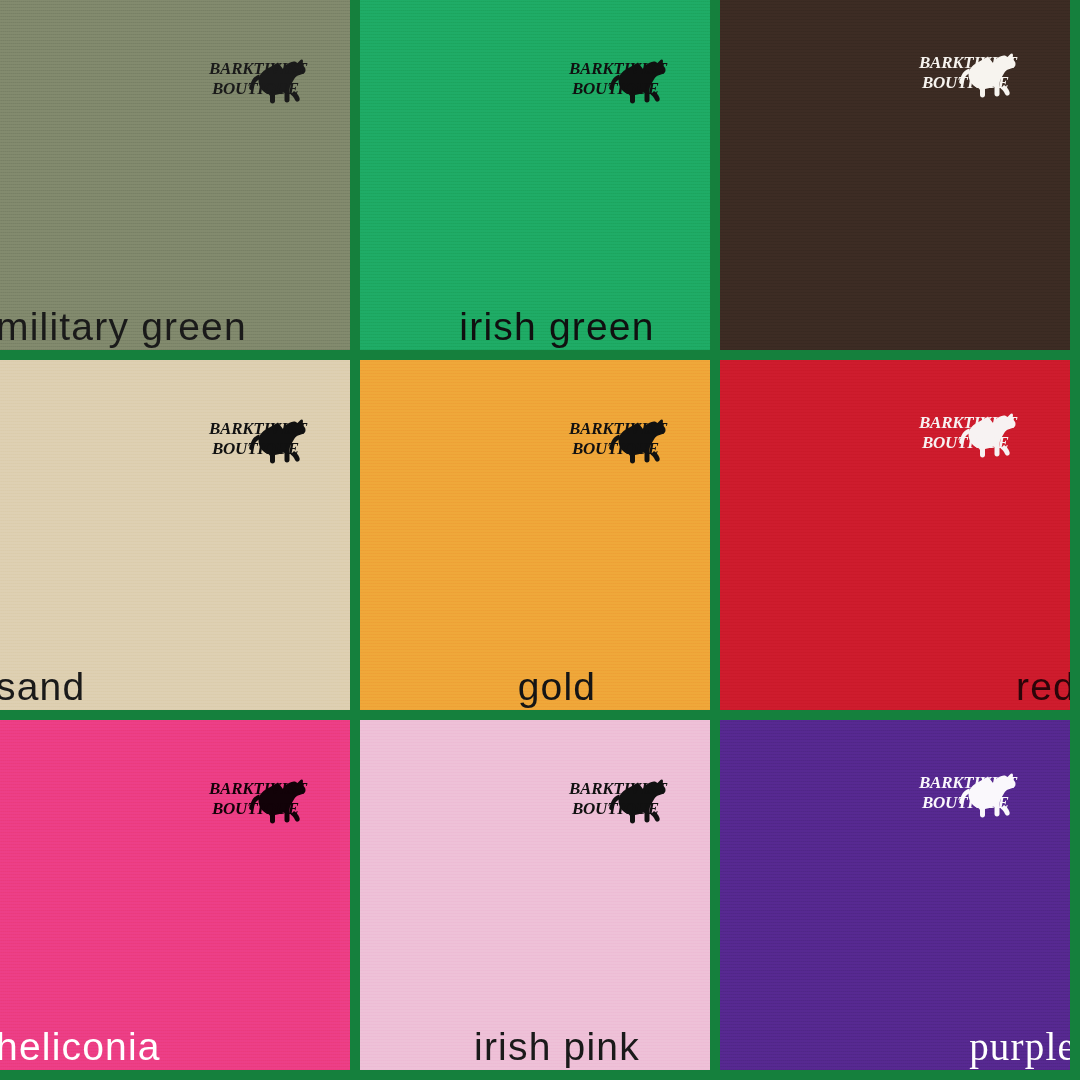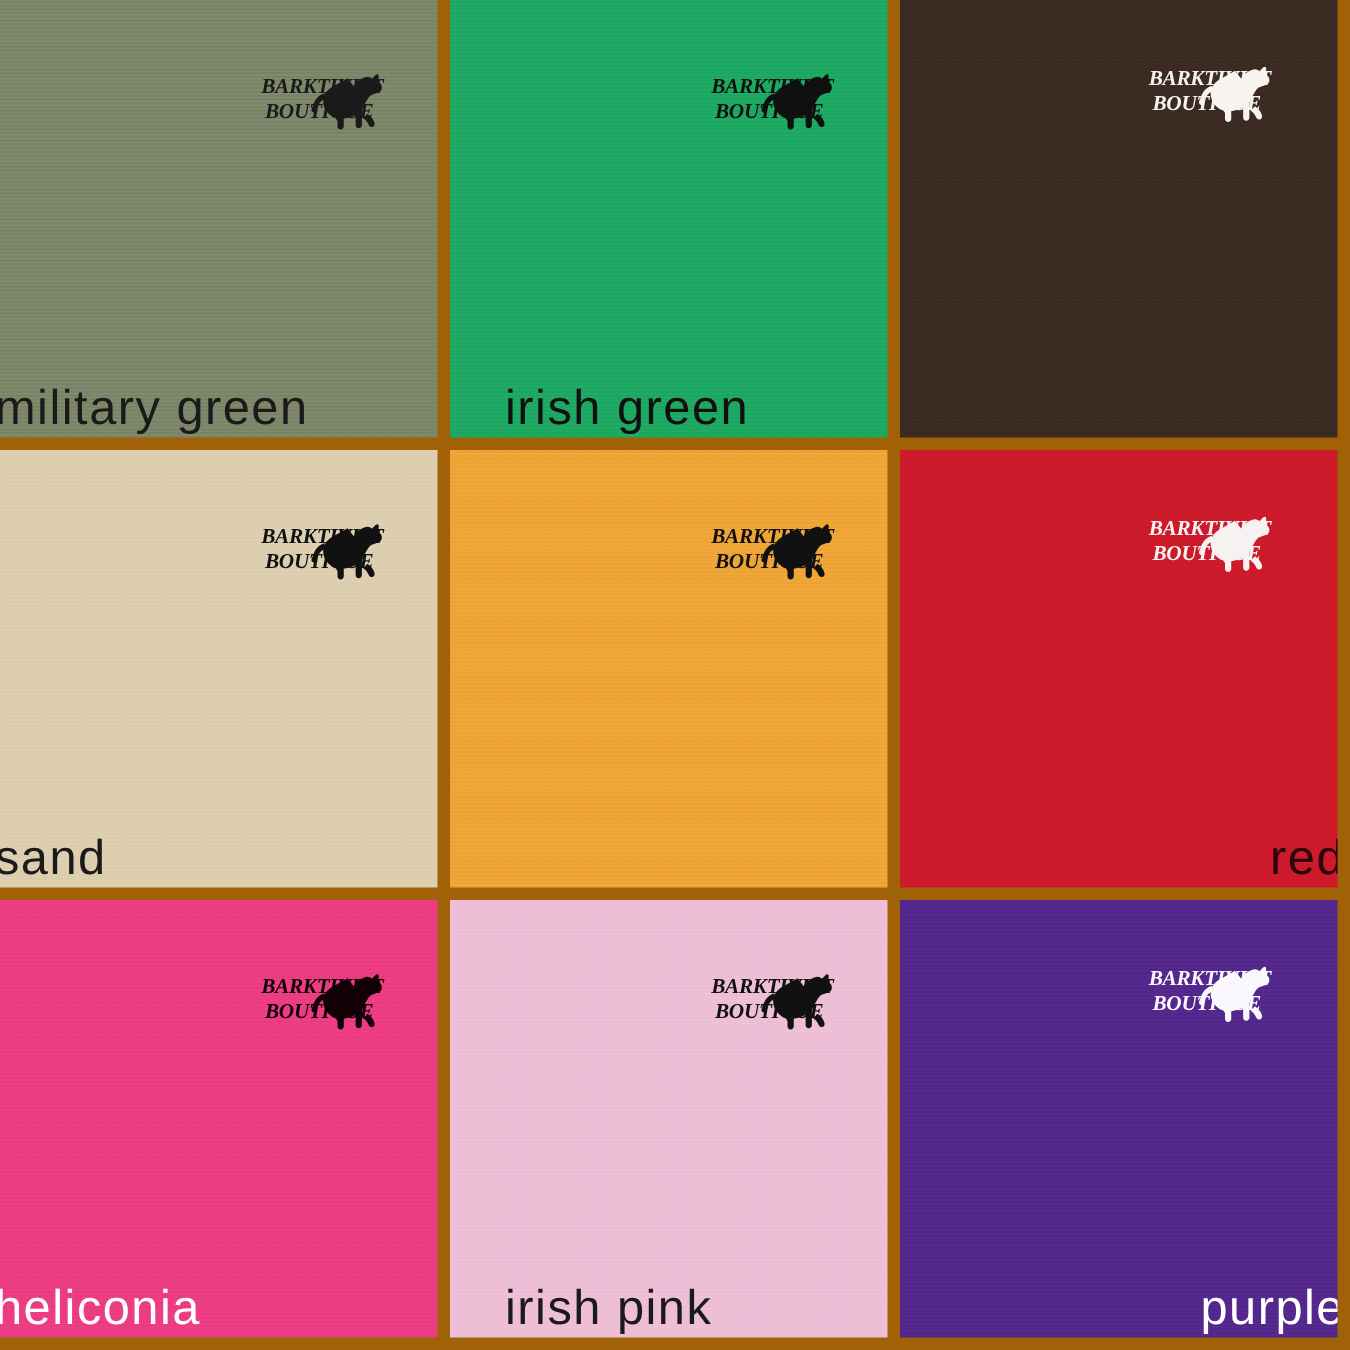--- a/index.html
+++ b/index.html
@@ -8,21 +8,21 @@
     background: #ffffff;
     font-family: "Liberation Sans", sans-serif;
     overflow: hidden;
   }
   #swatch-grid {
     width: 1080px; height: 1080px;
     display: grid;
     grid-template-columns: 350px 350px 350px;
     grid-template-rows: 350px 350px 350px;
     gap: 10px 10px;
-    background: #a16207;
+    background: #15803d;
   }
   .swatch {
     position: relative;
     overflow: hidden;
     width: 350px; height: 350px;
   }
   
   .swatch::after {
     content: "";
     position: absolute; inset: 0;
@@ -45,21 +45,21 @@
     bottom: 2px;
     white-space: nowrap;
     font-size: 39px;
     font-weight: 300;
     letter-spacing: 1.2px;
     line-height: 1.05;
     z-index: 3;
   }
   
   .align-left   { left: -4px; }
-  .align-center { left: 0; right: 0; text-align: left; padding-left: 44px; }
+  .align-center { left: 0; right: 0; text-align: center; padding-left: 44px; }
   .align-right  { right: -6px; }
   
   .logo-c1 { left: 208px; top: 52px; }
   .logo-c2 { left: 208px; top: 52px; }
   .logo-c3 { left: 198px; top: 46px; }
 </style>
 </head>
 <body>
 
 <div id="swatch-grid">
@@ -167,20 +167,21 @@
                    c3-7 9-12 16-14 l1 9 z"></path>
 
           <path d="M172 78 c5 3 9 8 11 14 c1 3 0 6-3 7 c-3 1-5-1-6-3 c-2-5-5-9-9-11 l7-7 z"></path>
         </g>
         <g class="logo-fill" font-family="'Liberation Serif', serif" font-style="italic" font-weight="700" fill="#111111">
           <text class="logo-t1" x="2" y="44" font-size="34" letter-spacing="-0.5">BARKTIVIST</text>
           <text class="logo-t2" x="8" y="84" font-size="34" letter-spacing="-0.5">BOUTIQUE</text>
         </g>
       </svg>
     </div>
+    <div class="swatch-label align-center" style="color: rgb(21, 21, 21);">gold</div>
   </div>
 
   <div class="swatch" style="background: rgb(204, 26, 43);">
     <div class="logo logo-c3">
       <svg viewBox="0 0 208 116" xmlns="http://www.w3.org/2000/svg" aria-hidden="true">
         <g class="logo-fill" fill="#F7F2F2">
 
           <path d="M150 34 c4-7 10-12 17-14 c5-2 9-1 12 2 l6-6 c2-2 5-1 5 2 l-1 9 c4 2 6 5 6 9
                    c0 4-2 7-6 8 l-9 3 c-3 1-5 3-7 6 l-7 12 c-2 4-3 8-3 12 l0 19 c0 3-2 5-5 5
                    c-3 0-5-2-5-5 l0-16 -10 4 -9 2 0 12 c0 3-2 5-5 5 c-3 0-5-2-5-5 l0-13
@@ -258,15 +259,15 @@
                    c3-7 9-12 16-14 l1 9 z"></path>
 
           <path d="M172 78 c5 3 9 8 11 14 c1 3 0 6-3 7 c-3 1-5-1-6-3 c-2-5-5-9-9-11 l7-7 z"></path>
         </g>
         <g class="logo-fill" font-family="'Liberation Serif', serif" font-style="italic" font-weight="700" fill="#FAF8FC">
           <text class="logo-t1" x="2" y="44" font-size="34" letter-spacing="-0.5">BARKTIVIST</text>
           <text class="logo-t2" x="8" y="84" font-size="34" letter-spacing="-0.5">BOUTIQUE</text>
         </g>
       </svg>
     </div>
-    <div class="swatch-label align-right" style="color: rgb(255, 255, 255);">purple</div>
+    <div class="swatch-label align-right" style="color: rgb(255, 255, 255); font-family: Liberation Serif, serif;">purple</div>
   </div>
 </div>
 
 </body></html>

